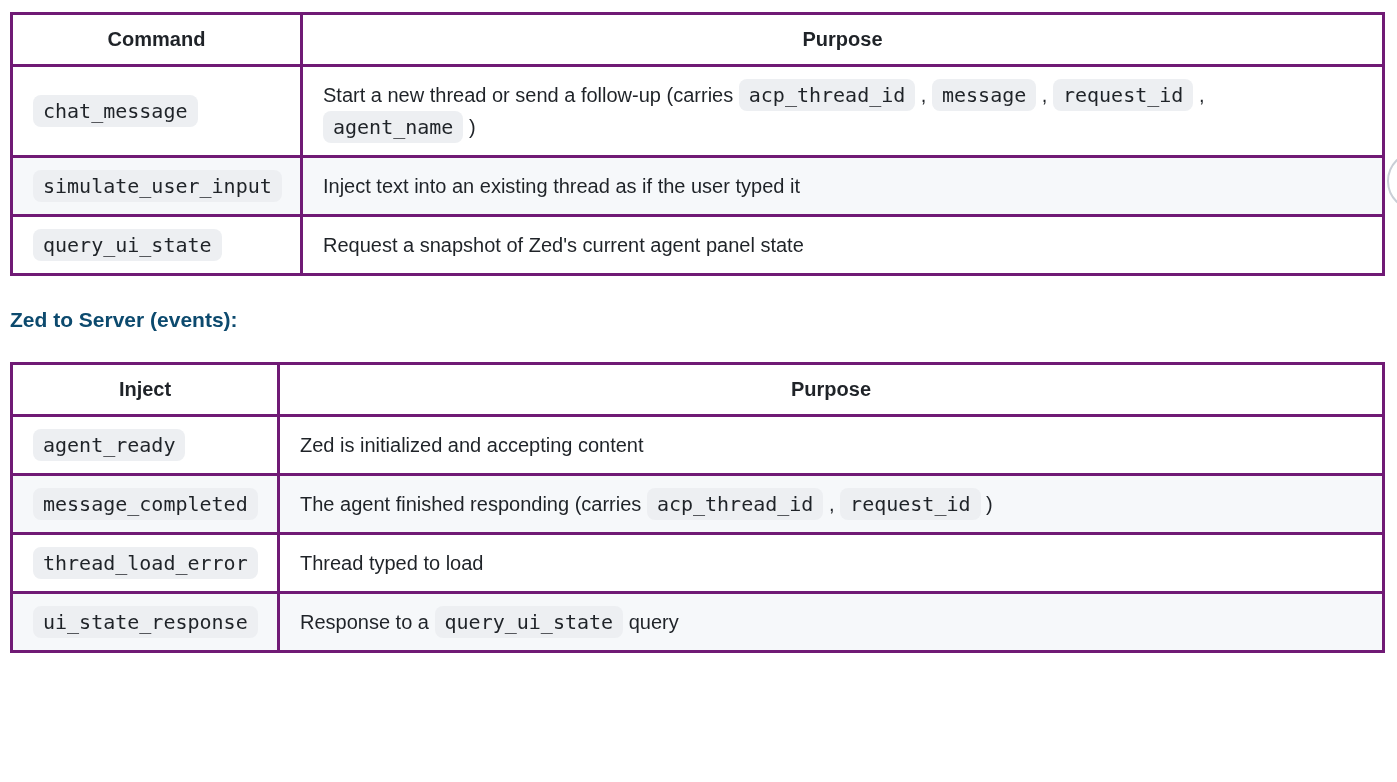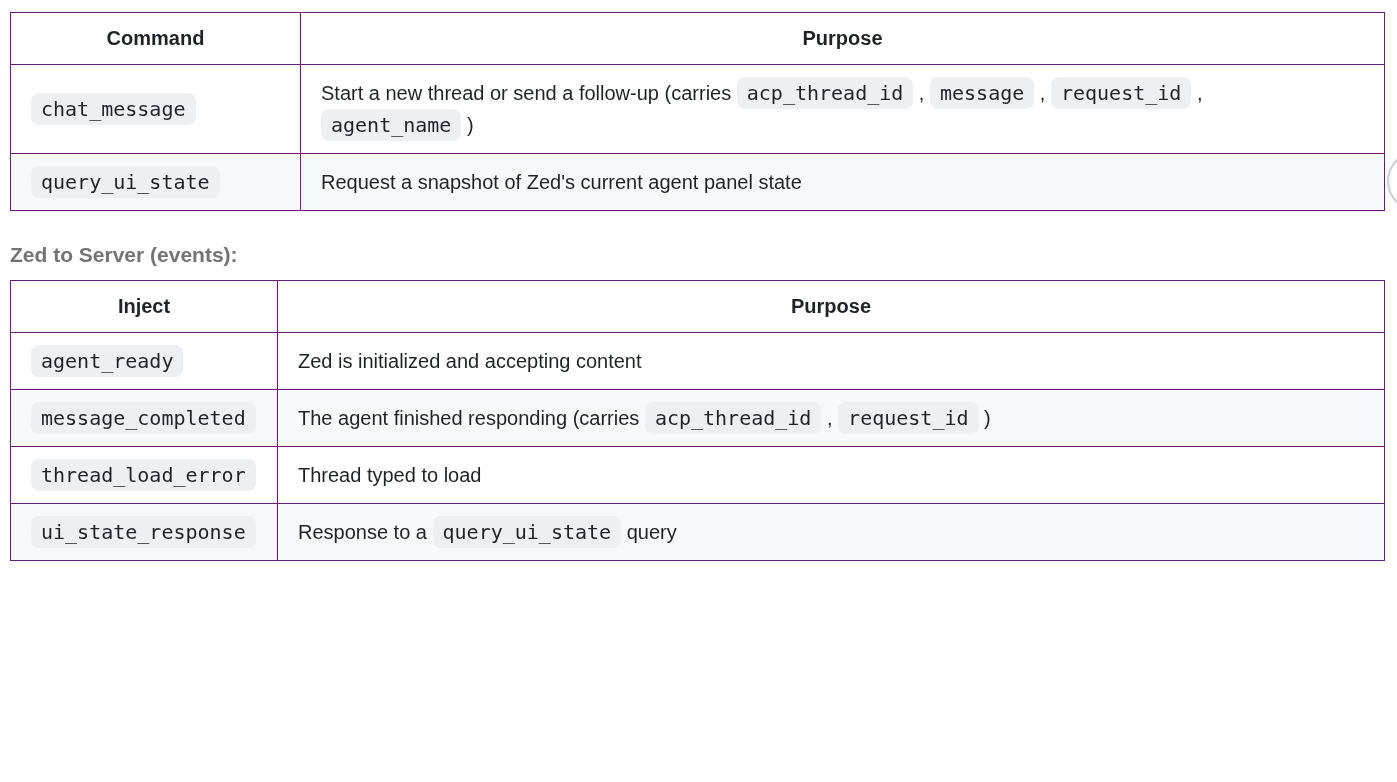--- a/index.html
+++ b/index.html
@@ -20,21 +20,21 @@
     padding: 12px 12px 0 10px;
   }
   table.md-table {
     border-collapse: collapse;
     width: 1375px;
     table-layout: fixed;
     font-size: 20px;
   }
   table.md-table th,
   table.md-table td {
-    border: 1px solid #701a75;
+    border: 3px solid #701a75;
     box-sizing: border-box;
   }
   table.md-table th {
     height: 52px;
     font-weight: 700;
     text-align: center;
     font-size: 20px;
     background: #ffffff;
   }
   table.md-table td {
@@ -61,22 +61,22 @@
     color: #1f2328;
     border-radius: 8px;
     padding: 4px 10px;
     white-space: nowrap;
     display: inline-block;
   }
   .section-heading {
     font-size: 21px;
     font-weight: 700;
     line-height: 26px;
-    margin: 31px 0 12px 0;
-    color: #737373;
+    margin: 31px 0 29px 0;
+    color: #0c4a6e;
   }
   .edge-arc {
     position: absolute;
     left: 1387px;
     top: 151px;
     width: 56px;
     height: 56px;
     border: 2px solid #c9ced6;
     border-radius: 50%;
     background: transparent;
@@ -95,20 +95,24 @@
     <thead>
       <tr>
         <th>Command</th>
         <th>Purpose</th>
       </tr>
     </thead>
     <tbody>
       <tr>
         <td><code class="chip">chat_message</code></td>
         <td class="purpose-cell">Start a new thread or send a follow-up (carries <code class="chip">acp_thread_id</code> , <code class="chip">message</code> , <code class="chip">request_id</code> , <code class="chip">agent_name</code> )</td>
+      </tr>
+      <tr>
+        <td><code class="chip">simulate_user_input</code></td>
+        <td class="purpose-cell">Inject text into an existing thread as if the user typed it</td>
       </tr>
       <tr>
         <td><code class="chip">query_ui_state</code></td>
         <td class="purpose-cell">Request a snapshot of Zed's current agent panel state</td>
       </tr>
     </tbody>
   </table>
 
   <p class="section-heading">Zed to Server (events):</p>
 

